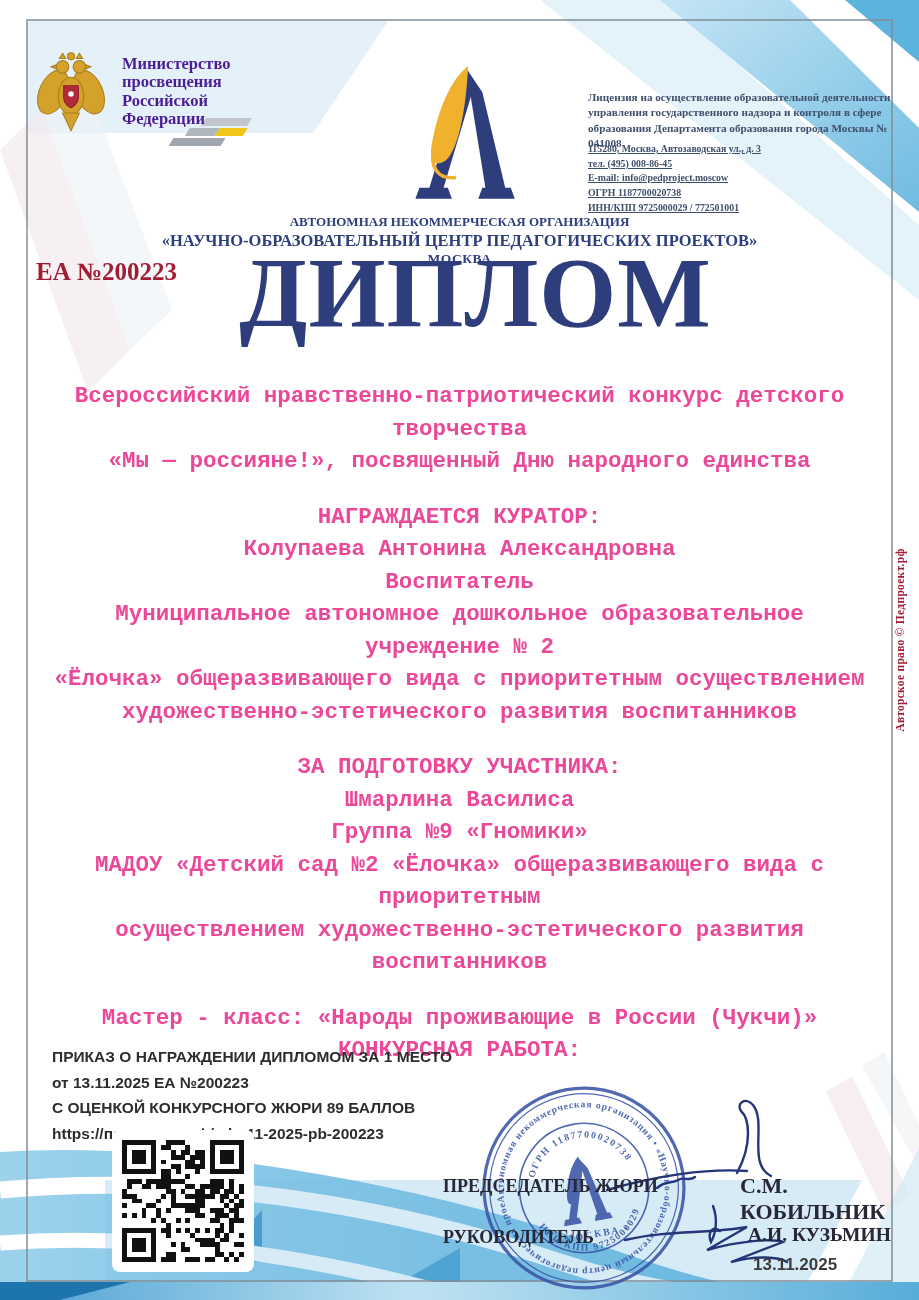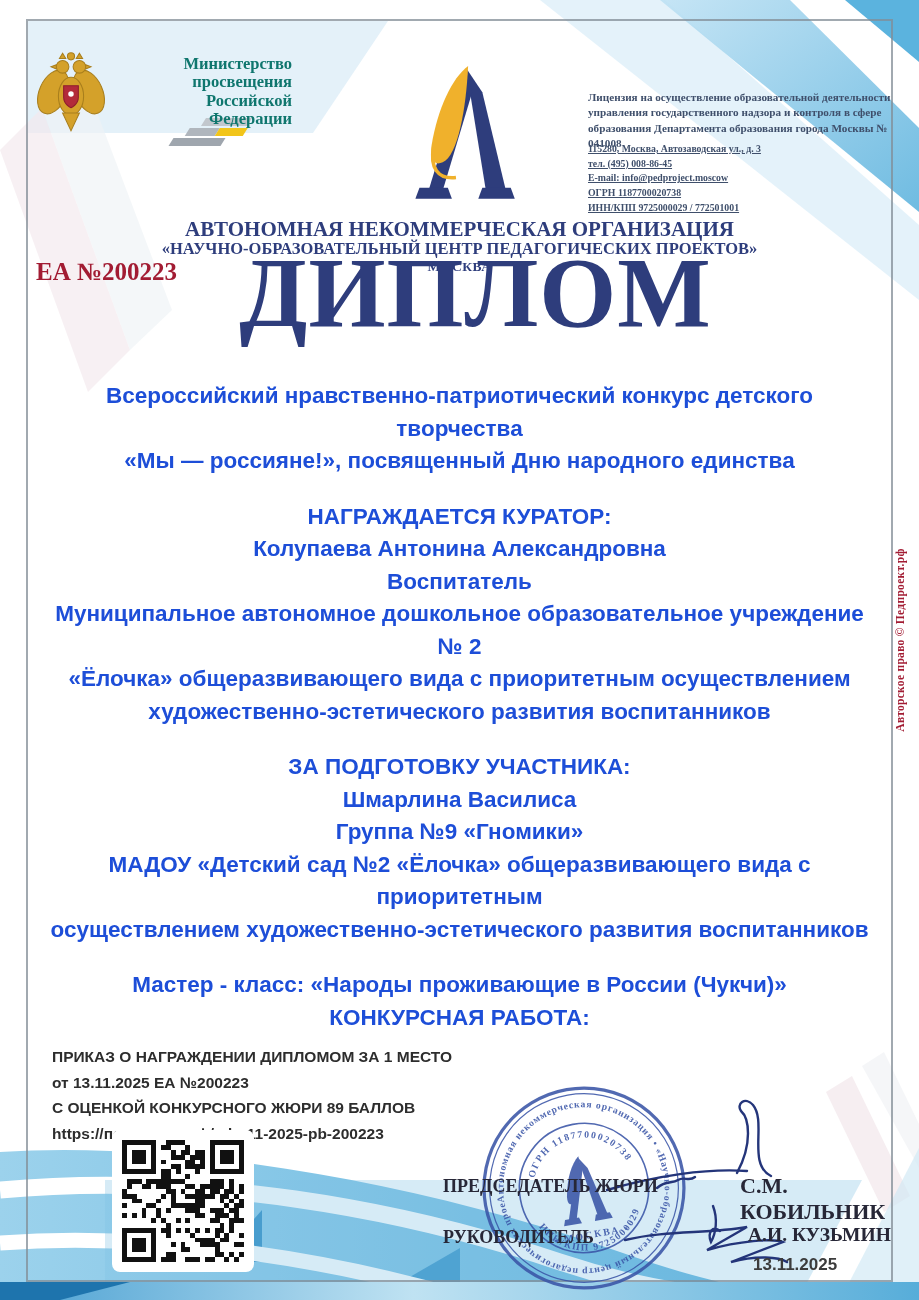--- a/index.html
+++ b/index.html
@@ -5,39 +5,39 @@
   html,body{margin:0;padding:0;background:#ffffff;}
   .page{position:relative;width:919px;height:1300px;margin:0 auto;overflow:hidden;
         background:#ffffff;font-family:"Liberation Sans",sans-serif;}
   .abs{position:absolute;}
   .lines{white-space:pre-line;}
   
   .frame{position:absolute;left:26px;right:26px;top:19px;bottom:18px;
          border:2px solid rgba(130,140,150,.75);z-index:5;pointer-events:none;}
   
   .ministry-word{left:122px;top:55px;width:170px;font-family:"Liberation Serif",serif;
-     font-weight:bold;font-size:16.5px;line-height:1.12;color:#0f766e;z-index:6;text-align:right;}
+     font-weight:bold;font-size:16.5px;line-height:1.12;color:#4c1d95;z-index:6;}
   .registry{left:38px;top:146px;width:276px;font-family:"Liberation Serif",serif;
      font-weight:bold;font-size:11.4px;line-height:1.42;color:#3e4d68;z-index:6;}
   .license-head{left:588px;top:90px;width:318px;font-family:"Liberation Serif",serif;
      font-weight:bold;font-size:11.2px;line-height:1.38;color:#3f4f6b;z-index:6;}
   .license-details{left:588px;top:142px;width:318px;font-family:"Liberation Serif",serif;
      font-weight:bold;font-size:9.8px;line-height:1.5;color:#3f4f6b;z-index:6;text-decoration:underline;}
   .org{left:0;top:212px;width:919px;text-align:center;font-family:"Liberation Serif",serif;
      font-weight:bold;color:#2e3d7c;z-index:6;}
-  .org .l1{font-size:21px;line-height:19px;margin-top:8px;}
+  .org .l1{font-size:13px;line-height:19px;}
   .org .l2{font-size:16.5px;line-height:19px;}
   .org .l3{font-size:13.5px;line-height:17px;letter-spacing:.5px;}
   .ea{left:36px;top:258px;font-family:"Liberation Serif",serif;font-weight:bold;
      font-size:25px;color:#a21c33;z-index:6;}
   .title{left:0;top:238px;width:919px;text-align:center;font-family:"Liberation Serif",serif;
      font-weight:bold;font-size:99px;line-height:110px;color:#2e3d7c;letter-spacing:1px;z-index:6;padding-left:16px;}
   
   .bodycol{left:42px;top:380px;width:835px;text-align:center;font-weight:bold;
-     font-size:22.5px;line-height:32.5px;color:#1d4ed8;z-index:6;}
+     font-size:22.5px;line-height:32.5px;color:#ec4899;z-index:6;font-family:Liberation Mono, monospace;}
   .bodycol .sec{margin:0 0 0 0;}
   .bodycol .gap{height:23px;}
   
   .order{left:52px;top:1044px;width:420px;font-weight:bold;font-size:15.5px;
      line-height:25.5px;color:#2d2d2d;z-index:6;}
   .qrbox{left:112px;top:1130px;width:142px;height:142px;background:#ffffff;border-radius:8px;
      z-index:6;display:flex;align-items:center;justify-content:center;}
   .sig-label{font-family:"Liberation Serif",serif;font-weight:bold;color:#272737;z-index:8;}
   .chair-label{left:443px;top:1176px;font-size:18px;}
   .chair-name{left:740px;top:1173px;font-size:22px;}

